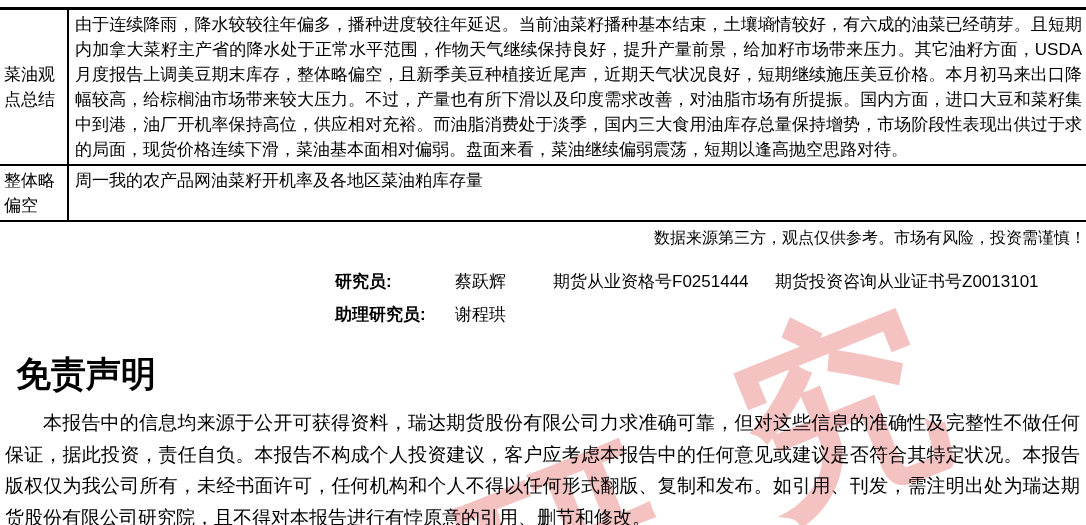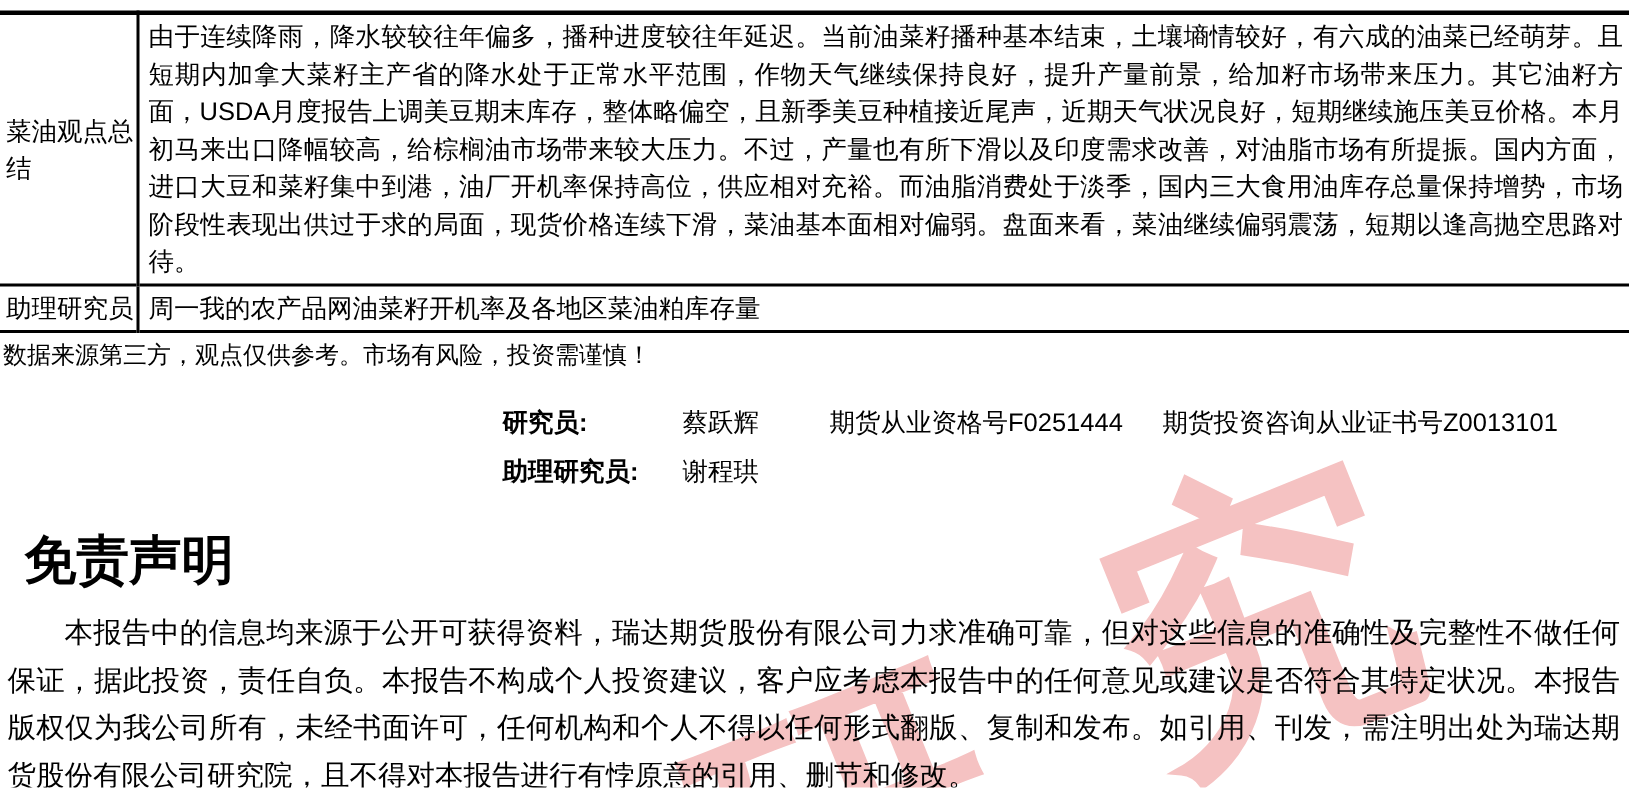--- a/index.html
+++ b/index.html
@@ -40,40 +40,41 @@
   
   table.summary-table {
     width: 1086px;
     border-collapse: collapse;
     border-top: 3px solid #000;
     border-bottom: 2px solid #000;
     table-layout: fixed;
   }
   table.summary-table tr.row-top { border-bottom: 2px solid #000; }
   td.label-cell {
-    width: 92px;
+    width: 68px;
     border-right: 2px solid #000;
     vertical-align: middle;
     padding: 2px 2px 2px 4px;
     font-size: 17px;
     line-height: 25px;
   }
   td.content-cell {
     padding: 2px 4px 2px 6px;
     font-size: 17px;
     line-height: 25px;
     text-align: justify;
     vertical-align: top;
     margin-left: 28px;
   }
   
   .footnote {
     margin: 6px 0 0 2px;
     font-size: 16px;
     line-height: 20px;
+    text-align: right;
   }
   
   .researchers { margin: 17px 0 0 335px; }
   .res-row {
     display: grid;
     grid-template-columns: 120px 98px 222px auto;
     align-items: center;
     height: 33px;
     font-size: 17px;
   }
@@ -105,21 +106,21 @@
 
   <div class="content">
 
     <table class="summary-table">
       <tbody>
           <tr class="row-top">
         <td class="label-cell">菜油观点总结</td>
         <td class="content-cell">由于连续降雨，降水较较往年偏多，播种进度较往年延迟。当前油菜籽播种基本结束，土壤墒情较好，有六成的油菜已经萌芽。且短期内加拿大菜籽主产省的降水处于正常水平范围，作物天气继续保持良好，提升产量前景，给加籽市场带来压力。其它油籽方面，USDA月度报告上调美豆期末库存，整体略偏空，且新季美豆种植接近尾声，近期天气状况良好，短期继续施压美豆价格。本月初马来出口降幅较高，给棕榈油市场带来较大压力。不过，产量也有所下滑以及印度需求改善，对油脂市场有所提振。国内方面，进口大豆和菜籽集中到港，油厂开机率保持高位，供应相对充裕。而油脂消费处于淡季，国内三大食用油库存总量保持增势，市场阶段性表现出供过于求的局面，现货价格连续下滑，菜油基本面相对偏弱。盘面来看，菜油继续偏弱震荡，短期以逢高抛空思路对待。</td>
       </tr>
       <tr>
-        <td class="label-cell">助理研究员</td>
+        <td class="label-cell">整体略偏空</td>
         <td class="content-cell">周一我的农产品网油菜籽开机率及各地区菜油粕库存量</td>
       </tr>
     </tbody>
       </table>
 
     <div class="footnote">数据来源第三方，观点仅供参考。市场有风险，投资需谨慎！</div>
 
     <div class="researchers">
       <div class="res-row">
         <span class="res-role">研究员:</span>

